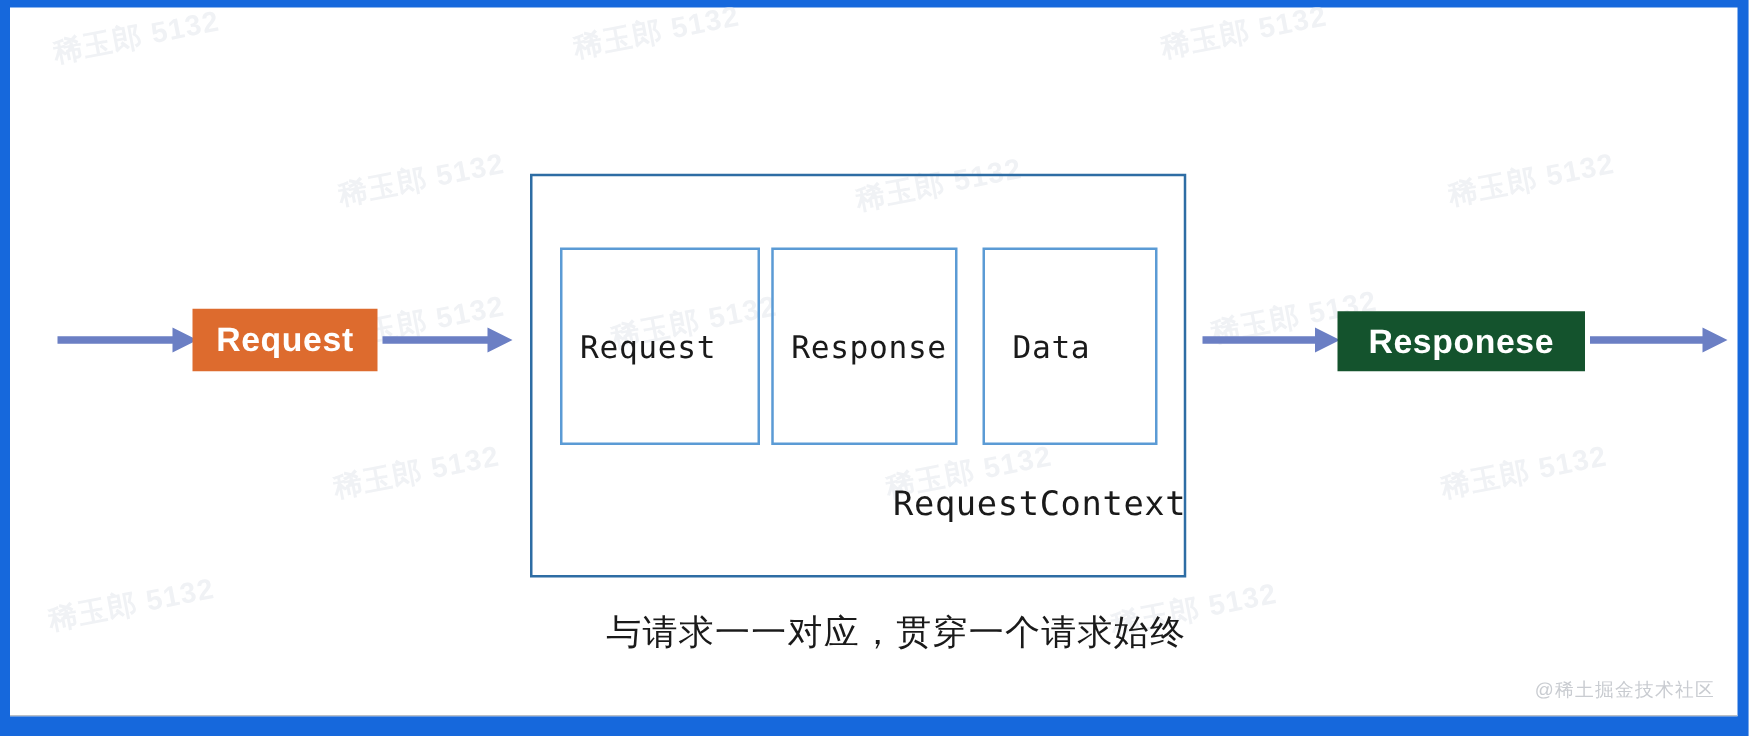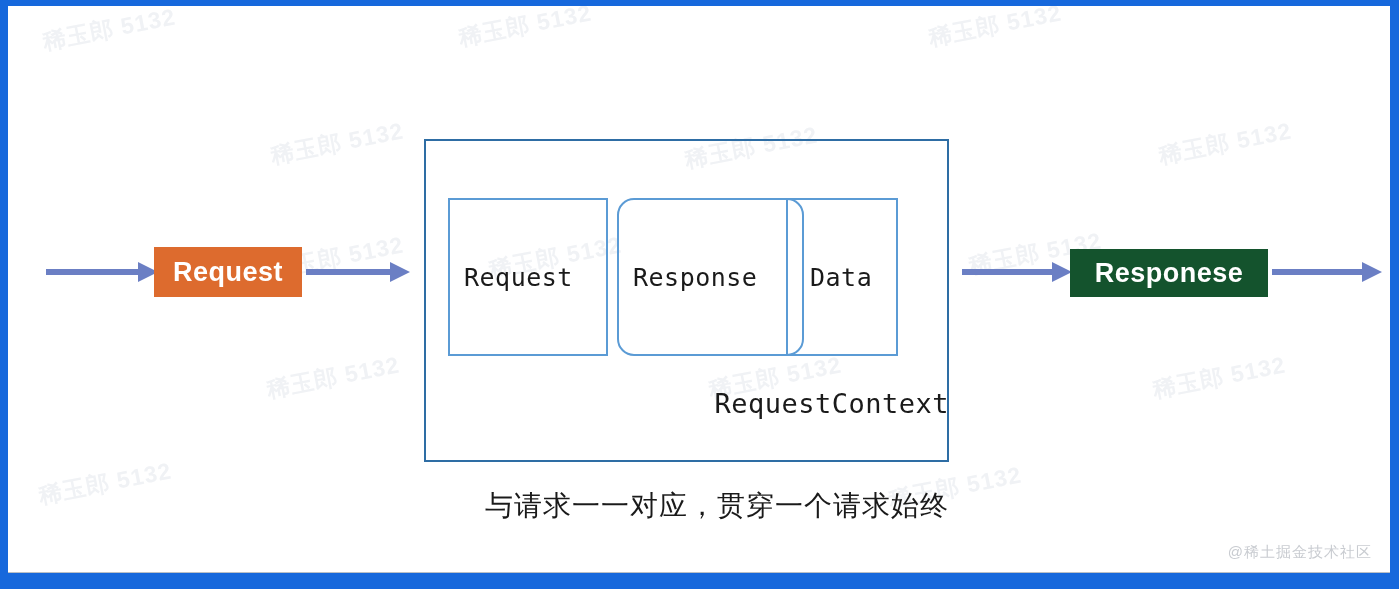--- a/index.html
+++ b/index.html
@@ -121,22 +121,22 @@
   }
   .inner-box .inner-label {
     padding-left: 14px;
     font-size: 25px;
     color: #1a1a1a;
     letter-spacing: 0.5px;
     font-family: "DejaVu Sans Mono", "Liberation Mono", monospace;
     white-space: nowrap;
   }
   #inner-box-request  { left: 440px; width: 160px; }
-  #inner-box-response { left: 609px; width: 187px; border-radius: 17px; }
-  #inner-box-data     { left: 778px; width: 112px; }
+  #inner-box-response { left: 609px; width: 149px; }
+  #inner-box-data     { left: 778px; width: 140px; }
   #inner-box-data .inner-label { padding-left: 22px; }
 
   #context-label {
     position: absolute;
     left: 416px;
     top: 382px;
     width: 525px;
     text-align: right;
     font-size: 27px;
     color: #1a1a1a;

